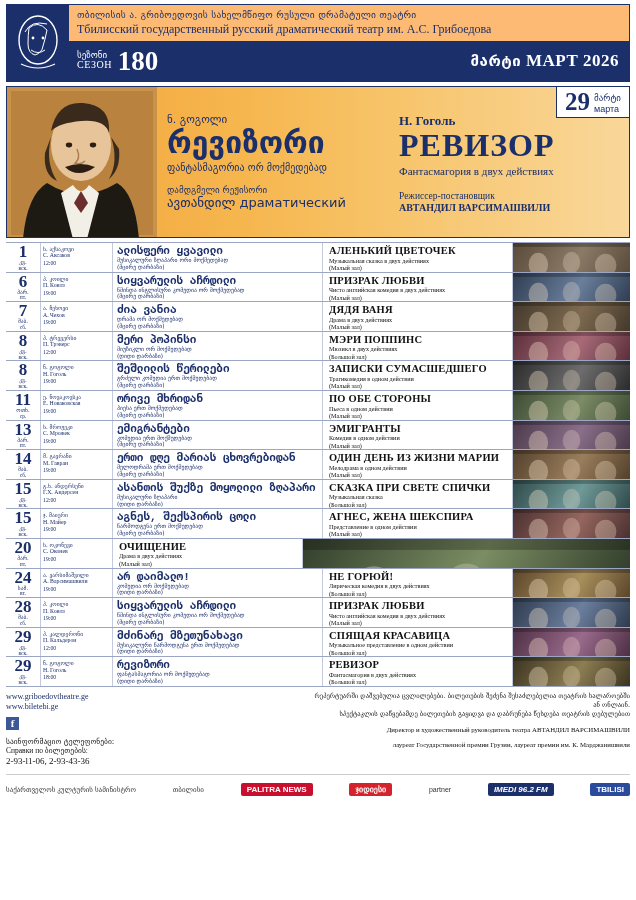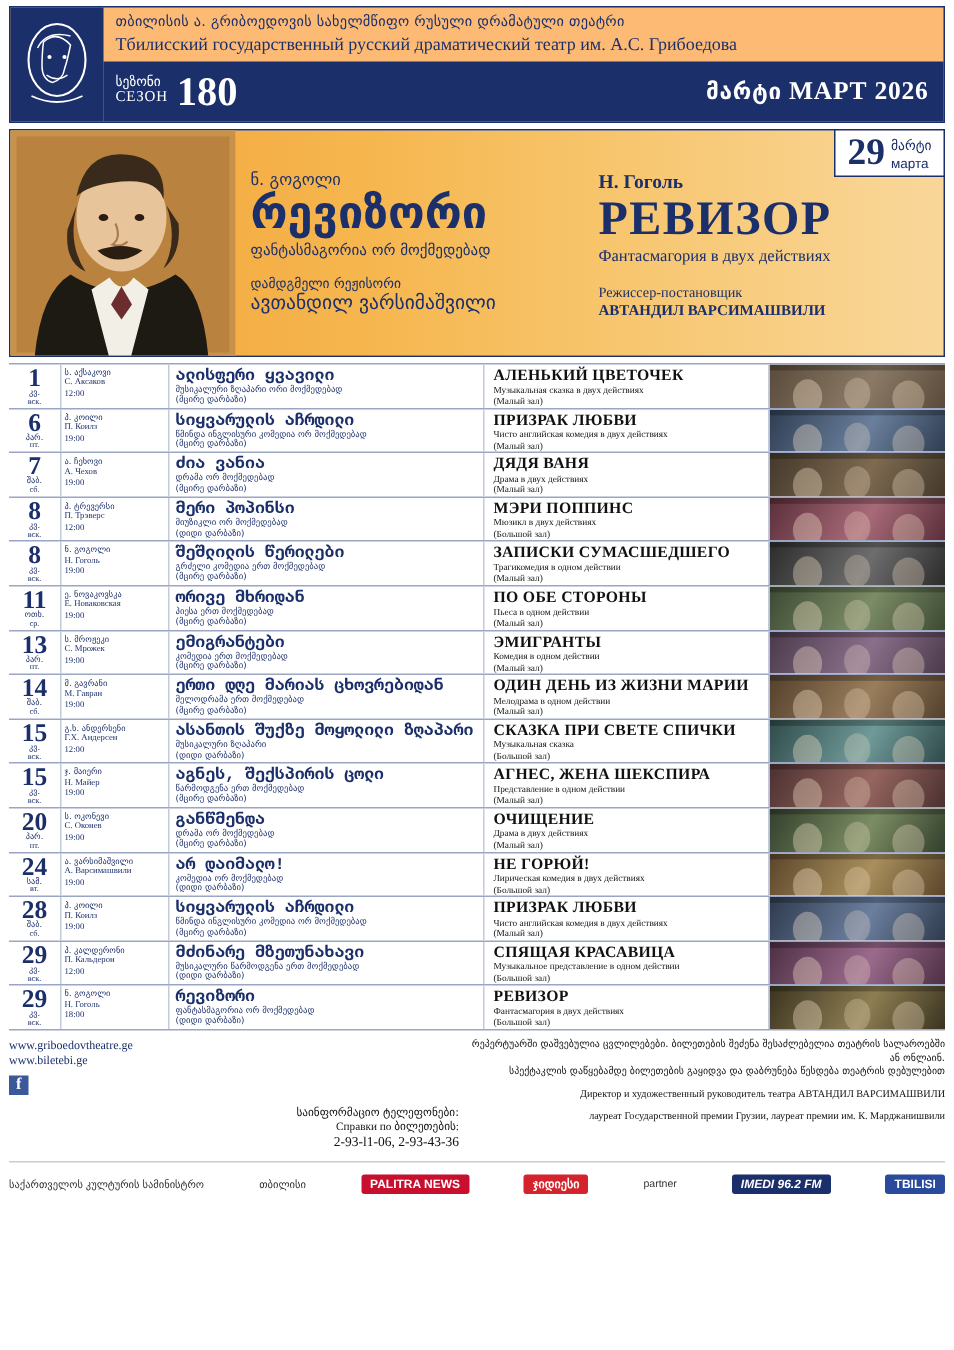--- a/index.html
+++ b/index.html
@@ -87,21 +87,21 @@
   .c-ru .gnr { font-family:"Liberation Serif", serif; font-size:6.2px; line-height:1.2; }
   .c-ru .hall { font-family:"Liberation Serif", serif; font-size:6.2px; line-height:1.2; }
   .c-img { flex:1; border-left:1px solid #c3cade; position:relative; overflow:hidden; }
   .c-img .ph { position:absolute; inset:0; }
 
   
   .footer { margin-top:5px; display:flex; gap:8px; }
   .foot-left { width:300px; }
   .foot-left .web { font-family:"Liberation Serif", serif; font-size:8px; color:#1b2f6b; line-height:1.3; }
   .fb { display:inline-block; width:13px; height:13px; background:#3b5998; color:#fff; font-family:"Liberation Serif", serif; font-size:11px; font-weight:bold; text-align:center; line-height:13px; margin-top:3px; }
-  .phones { margin-top:6px; font-size:8px; color:#111; line-height:1.3;text-align:right; }
+  .phones { margin-top:6px; font-size:8px; color:#111; line-height:1.3; }
   .phones .g { font-family:"DejaVu Sans", sans-serif; font-size:7.5px; }
   .phones .r { font-family:"Liberation Serif", serif; font-size:7.5px; }
   .phones .n { font-family:"Liberation Serif", serif; font-size:9px; }
   .foot-right { flex:1; text-align:right; }
   .foot-right .g { font-family:"DejaVu Sans", sans-serif; font-size:6.6px; color:#111; line-height:1.35; }
   .foot-right .ru { font-family:"Liberation Serif", serif; font-size:6.8px; color:#111; line-height:1.35; margin-top:6px; }
 
   .sponsors { margin-top:6px; border-top:1px solid #ccc; padding-top:4px; display:flex; align-items:center; justify-content:space-between; }
   .sp { height:22px; display:flex; align-items:center; justify-content:center; font-family:"Liberation Sans", sans-serif; font-size:7px; color:#333; }
   .sp-box { padding:2px 6px; border-radius:2px; color:#fff; font-weight:bold; font-size:8px; }
@@ -161,21 +161,21 @@
         <path d="M66 98 q8 12 16 0 l10 8 -12 46 h-14 l-12 -46z" fill="#f2efe6"></path>
         <path d="M74 104 l-7 12 7 10 7 -10z" fill="#6b2d2d"></path>
       </svg>
     </div>
     <div class="hero-mid">
       <div class="hero-author-ge">ნ. გოგოლი</div>
       <div class="hero-title-ge">რევიზორი</div>
       <div class="hero-sub-ge">ფანტასმაგორია ორ მოქმედებად</div>
       <div class="hero-dir-ge">
         <div>დამდგმელი რეჟისორი</div>
-        <div class="nm">ავთანდილ ვარსიმაშვილი</div>
+        <div class="nm">ავთანდილ драматический</div>
       </div>
     </div>
     <div class="hero-right">
       <div class="date-badge">
         <span class="num">29</span>
         <span class="lbl">
           <span class="g">მარტი</span>
           <span>марта</span>
         </span>
       </div>
@@ -492,25 +492,20 @@
       </div>
       <div class="row">
         <div class="c-date">
           <div class="d">20</div>
           <div class="w"><span>პარ.</span><span class="r">пт.</span></div>
         </div>
         <div class="c-auth">
           <div class="g">ს. ოკონევი</div>
           <div class="r">С. Оконев</div>
           <div class="t">19:00</div>
-        </div>
-        <div class="c-ge">
-          <div class="ttl">განწმენდა</div>
-          <div class="gnr">დრამა ორ მოქმედებად</div>
-          <div class="hall">(მცირე დარბაზი)</div>
         </div>
         <div class="c-ru">
           <div class="ttl">ОЧИЩЕНИЕ</div>
           <div class="gnr">Драма в двух действиях</div>
           <div class="hall">(Малый зал)</div>
         </div>
         <div class="c-img">
           <div class="ph" style="background:linear-gradient(120deg,#333f2c 0%, #7b8d63 55%, #333f2c 100%)"></div>
           <svg class="ph" viewBox="0 0 120 30" preserveAspectRatio="none" aria-hidden="true">
             <ellipse cx="26" cy="22" rx="10" ry="12" fill="rgba(255,235,210,.35)"></ellipse>

